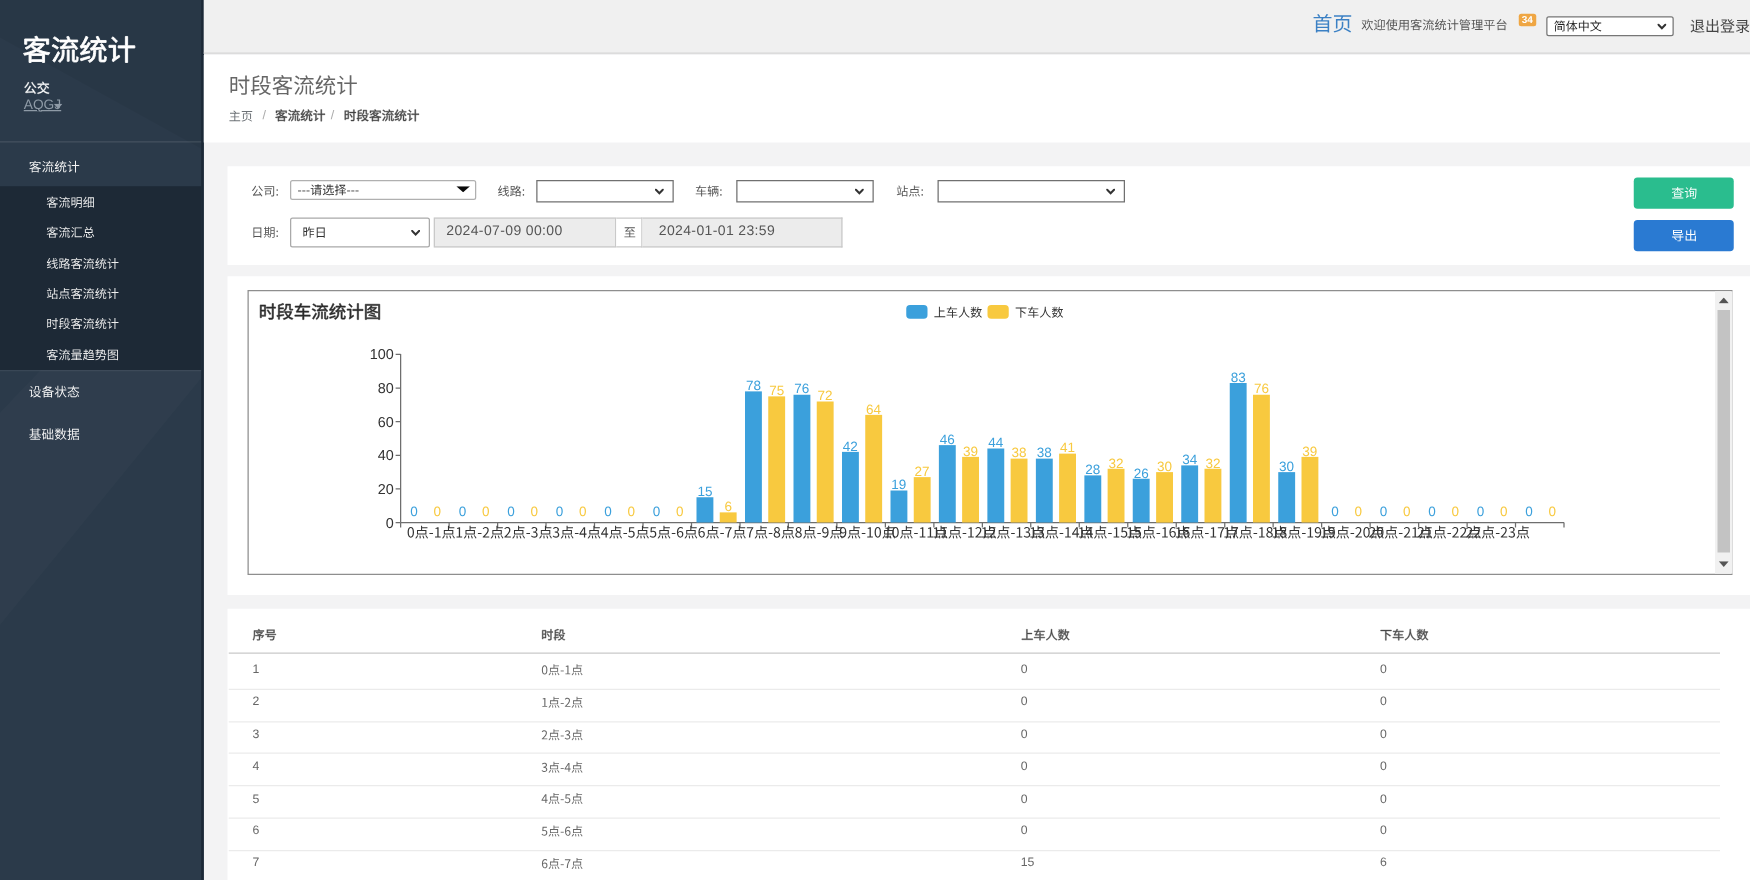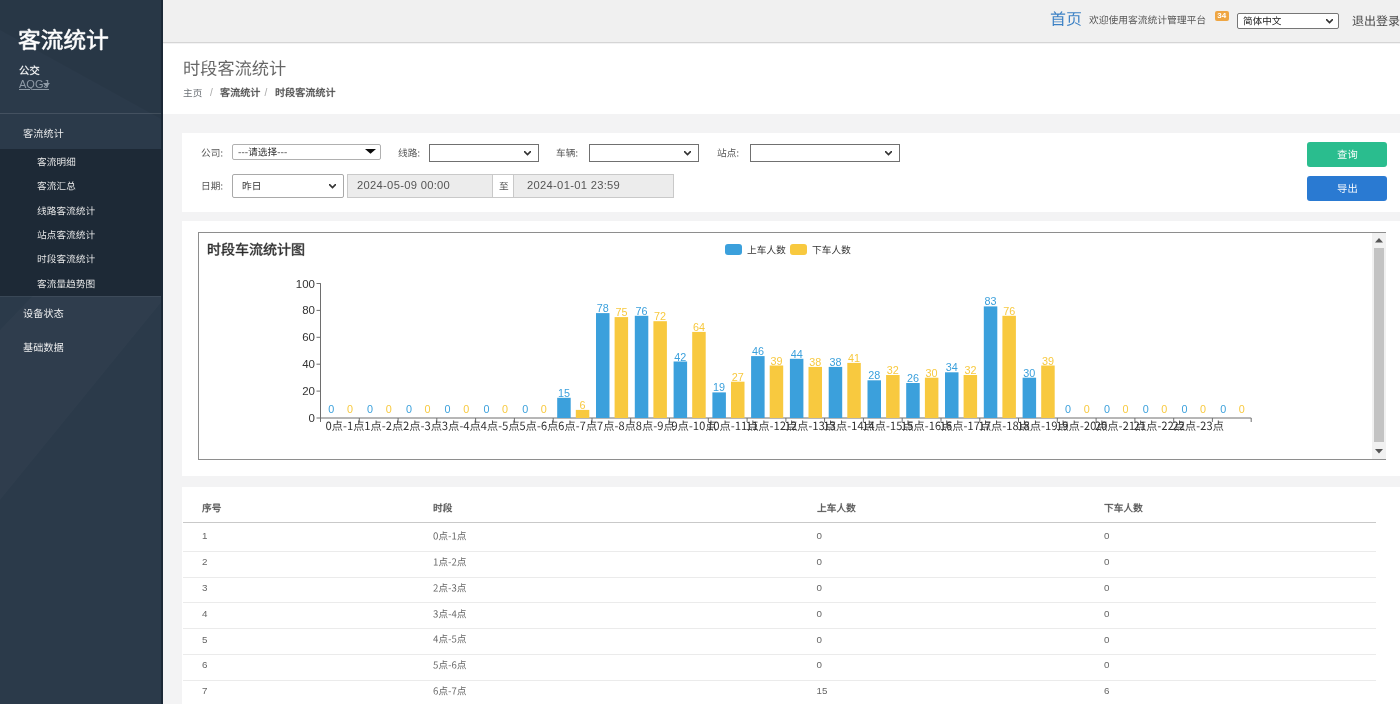--- a/index.html
+++ b/index.html
@@ -344,21 +344,21 @@
     <svg style="position:absolute;left:242.0px;top:177.5px;overflow:visible" width="23" height="16">
       <g fill="#333">
         <use href="#g6628" transform="translate(0.00,11.49) scale(9.70)"></use>
         <use href="#g65E5" transform="translate(9.70,11.49) scale(9.70)"></use>
       </g>
     </svg>
     <svg style="position:absolute;left:328.5px;top:184.2px" width="7" height="4.6">
       <path d="M0,0 L3.5,3.6 L7,0" fill="none" stroke="#333" stroke-width="1.6"></path>
     </svg>
     <div style="position:absolute;left:346.5px;top:173.5px;width:146px;height:24px;background:#ececec;border:1px solid #c9c9c9;"></div>
-    <div style="position:absolute;left:357px;top:176.9px;height:17.2px;line-height:17.2px;font-size:11.2px;color:#555;letter-spacing:0.3px;">2024-05-09 00:00</div>
+    <div style="position:absolute;left:357px;top:176.9px;height:17.2px;line-height:17.2px;font-size:11.2px;color:#555;letter-spacing:0.3px;">2024-07-09 00:00</div>
     <div style="position:absolute;left:492.5px;top:173.5px;width:21.5px;height:24px;background:#fff;border:1px solid #c9c9c9;border-left:none;"></div>
     <svg style="position:absolute;left:498.5px;top:177.5px;overflow:visible" width="13" height="16">
       <g fill="#555">
         <use href="#g81F3" transform="translate(0.00,11.49) scale(9.70)"></use>
       </g>
     </svg>
     <div style="position:absolute;left:514px;top:173.5px;width:160px;height:24px;background:#ececec;border:1px solid #c9c9c9;border-left:none;"></div>
     <div style="position:absolute;left:527px;top:176.9px;height:17.2px;line-height:17.2px;font-size:11.2px;color:#555;letter-spacing:0.3px;">2024-01-01 23:59</div>
     <div style="position:absolute;left:1307px;top:142px;width:80px;height:25px;background:#2abd8e;border-radius:3px;"></div>
     <svg style="position:absolute;left:1336.6px;top:146.0px;overflow:visible" width="24" height="17">

